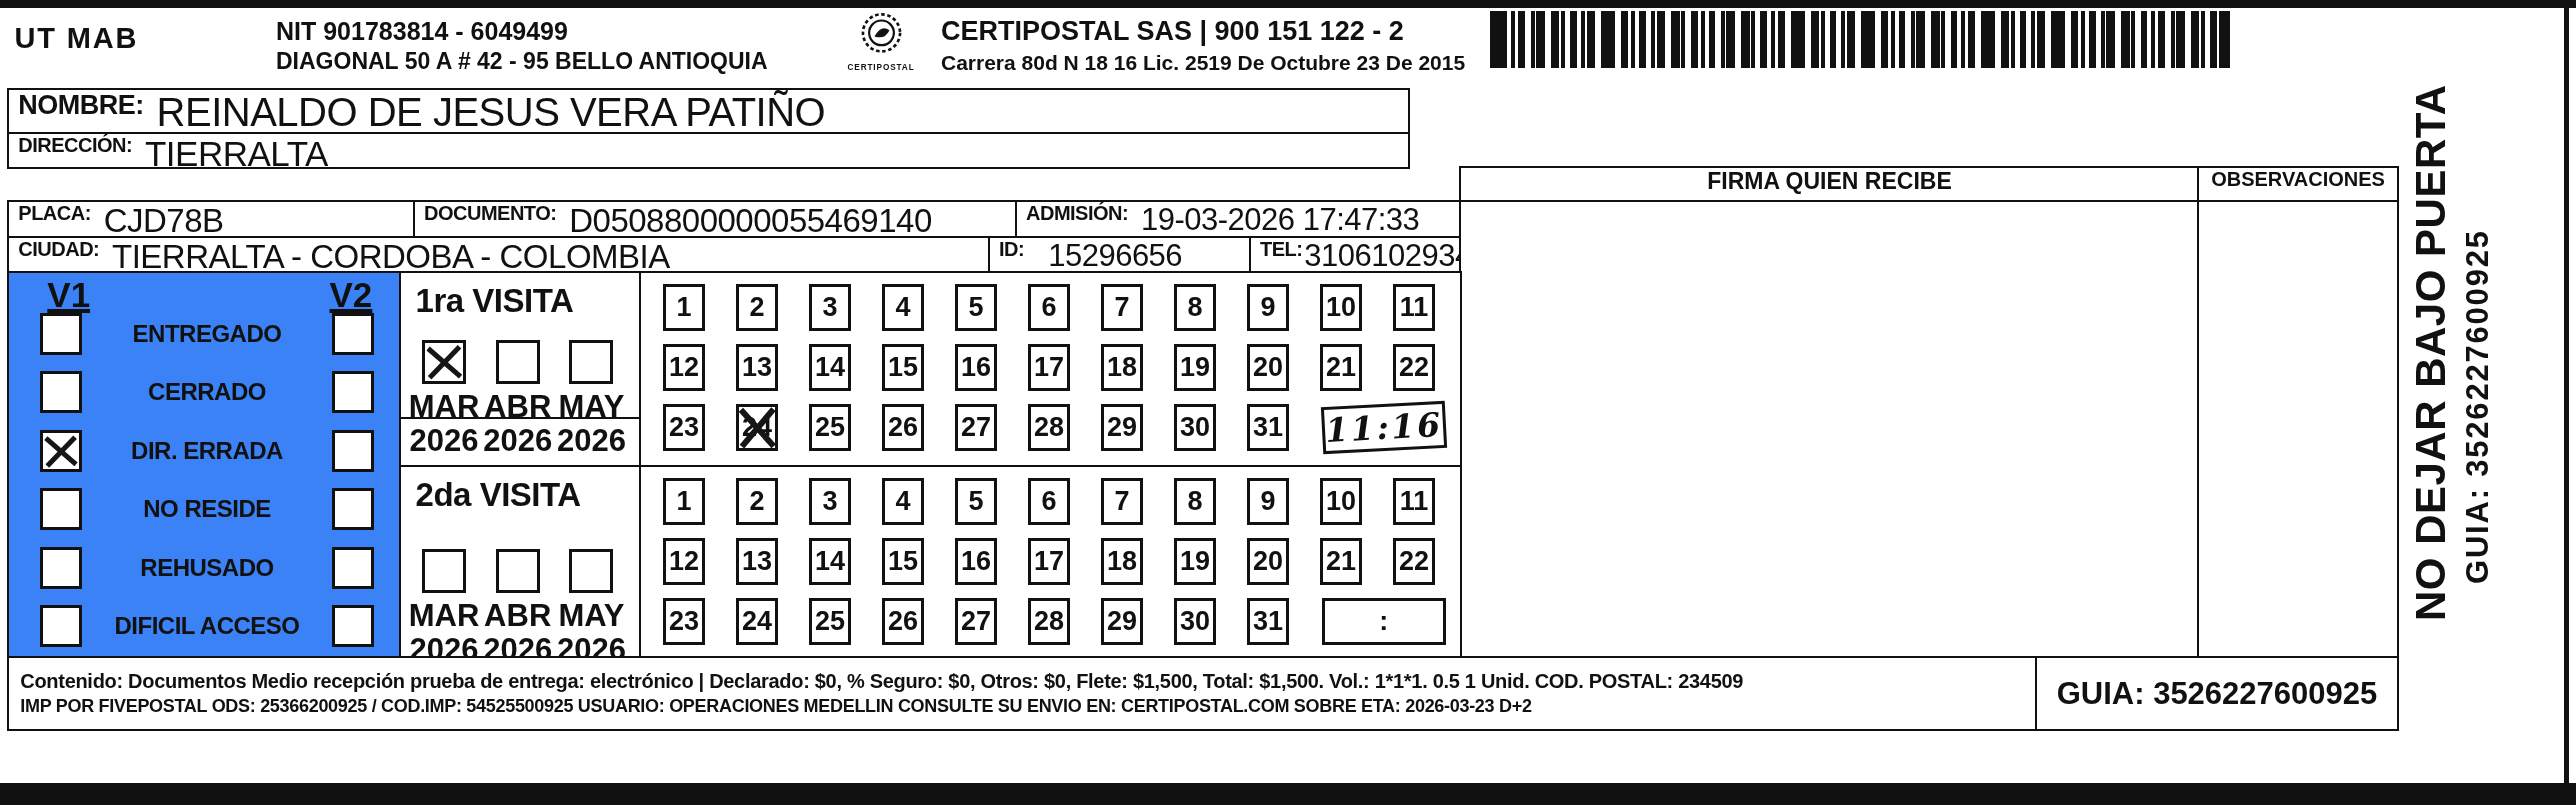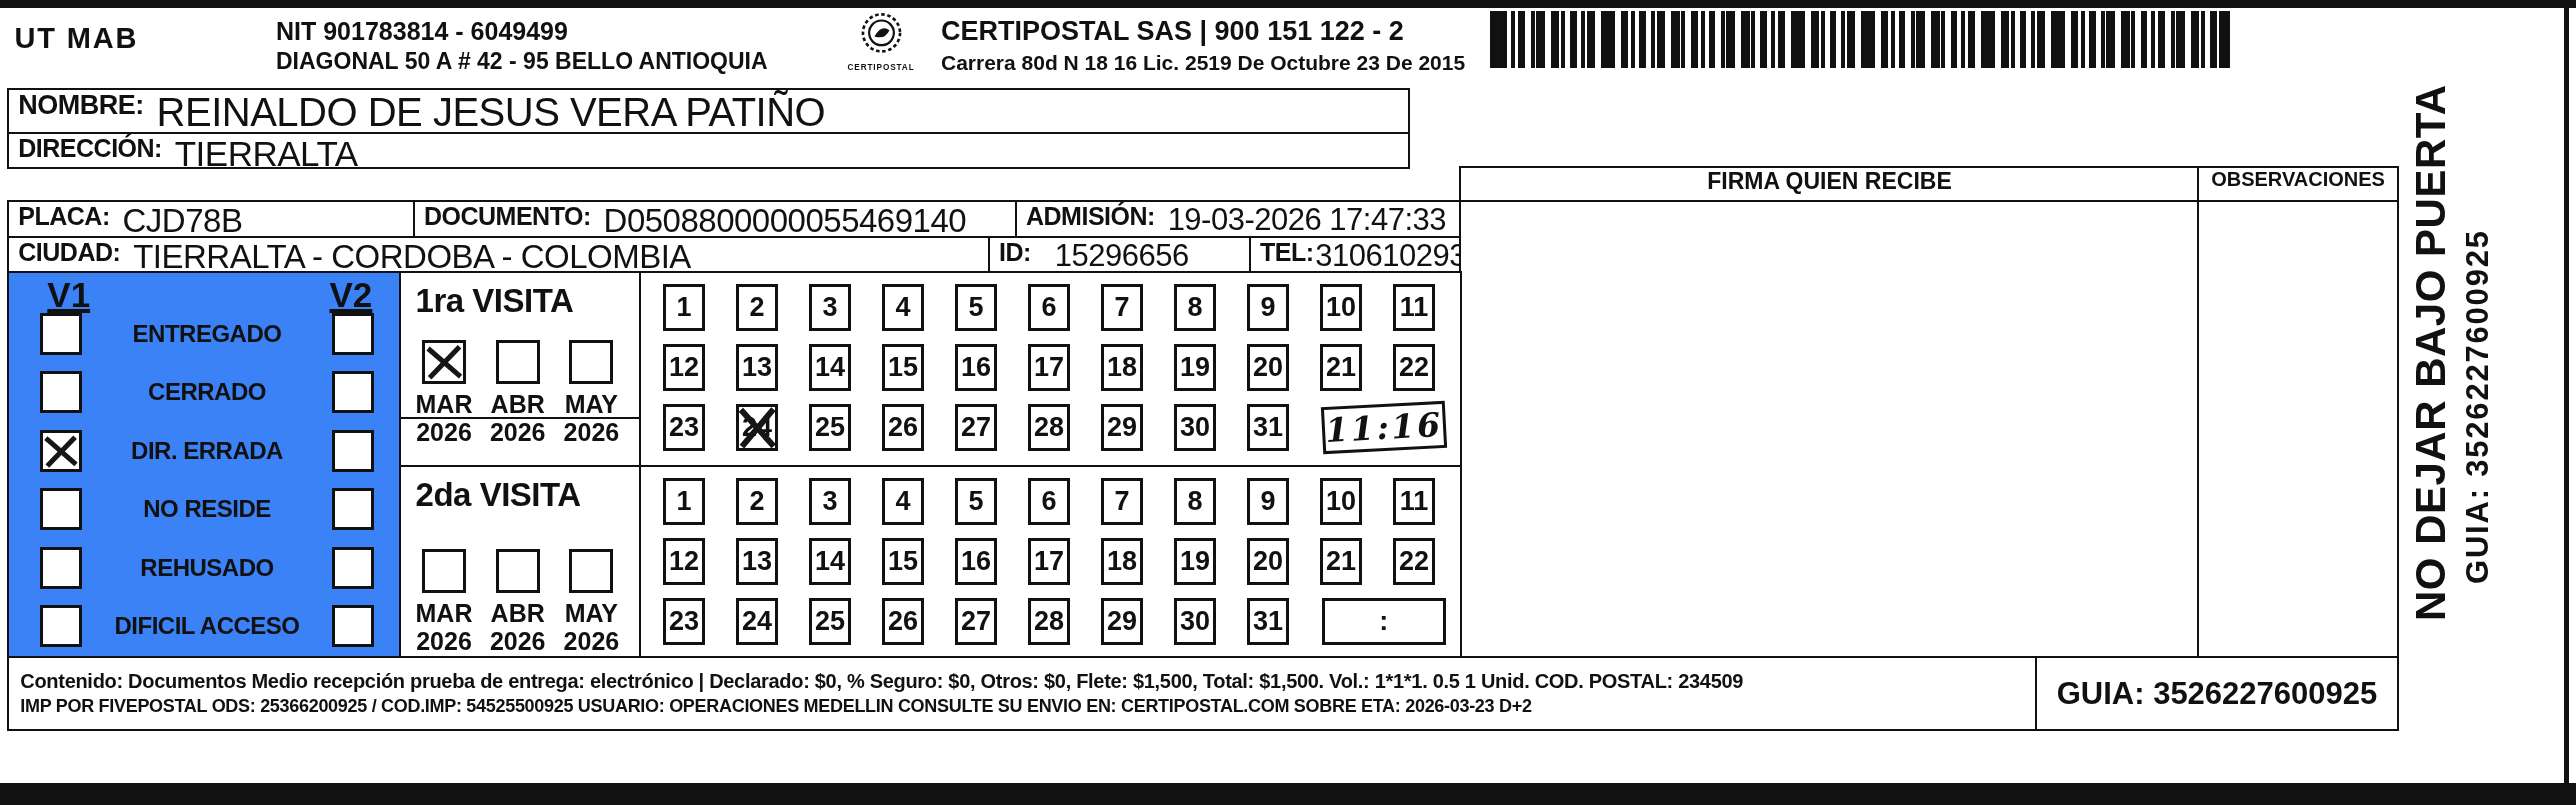--- a/index.html
+++ b/index.html
@@ -22,21 +22,21 @@
   .company-line2{font-size:21px}
   .barcode{position:absolute;left:1490px;top:11px;width:740px;height:57px;
     border-left:11px solid #111;border-right:11px solid #111;
     background-image:
       repeating-linear-gradient(90deg,#111 0 3.7px,rgba(0,0,0,0) 3.7px 10px),
       repeating-linear-gradient(90deg,#111 0 6.4px,#fff 6.4px 17.3px)}
 
   
   .frow{position:absolute;border:2.7px solid #111;background:#fff;display:flex;
         gap:12.8px;padding:0 9px;white-space:nowrap;overflow:hidden}
-  .lbl{font-weight:bold;font-size:25px;letter-spacing:-0.5px}
+  .lbl{font-weight:bold;font-size:20px;letter-spacing:-0.5px}
   .val{font-size:33px;letter-spacing:-0.5px}
 
   .r-nombre{left:7.3px;top:88px;width:1403px;height:47px}
   .r-nombre .lbl{font-size:27px}.r-nombre .val{font-size:40px}
   .r-direccion{left:7.3px;top:132px;width:1403px;height:37px}
   .r-direccion .val{font-size:35px}
   .r-tipo{left:7.3px;top:166px;width:1455px;height:37px}
   .r-placa{left:7.3px;top:200px;width:408px;height:38px}
   .r-documento{left:413px;top:200px;width:605px;height:38px}
   .r-admision{left:1015px;top:200px;width:447px;height:38px}
@@ -72,21 +72,21 @@
 
   
   .visit-box{position:absolute;border:2.7px solid #111;background:#fff}
   .visit1{left:399px;top:271px;width:243px;height:148px}
   .visit2{left:399px;top:465px;width:243px;height:194px}
   .visit-title{font-size:33px;font-weight:bold;padding:9px 0 0 14.6px;letter-spacing:-0.5px}
   .visit-months{display:flex;justify-content:space-between;padding:20px 14.6px 0 9px}
   .visit2 .visit-months{padding-top:35px}
   .month{display:flex;flex-direction:column;align-items:center;width:68px}
   .month .cb{width:44px;height:44px}
-  .mlabel{font-size:25px;font-weight:bold;line-height:1.12;margin-top:5.5px}
+  .mlabel{font-size:31px;font-weight:bold;line-height:1.12;margin-top:5.5px}
   .mlabel + .mlabel{margin-top:0}
 
   
   .day-grid{position:absolute;border:2.7px solid #111;background:#fff;display:flex;flex-direction:column;
             row-gap:12.8px;padding:11px 0 0 22px}
   .days1{left:639px;top:271px;width:823px;height:196px}
   .days2{left:639px;top:465px;width:823px;height:194px}
   .day-row{display:flex;column-gap:31px;align-items:center}
   .day{width:42px;height:47px;border:3.7px solid #111;background:#fff;display:flex;align-items:center;
        justify-content:center;font-weight:bold;font-size:27px;position:relative}

